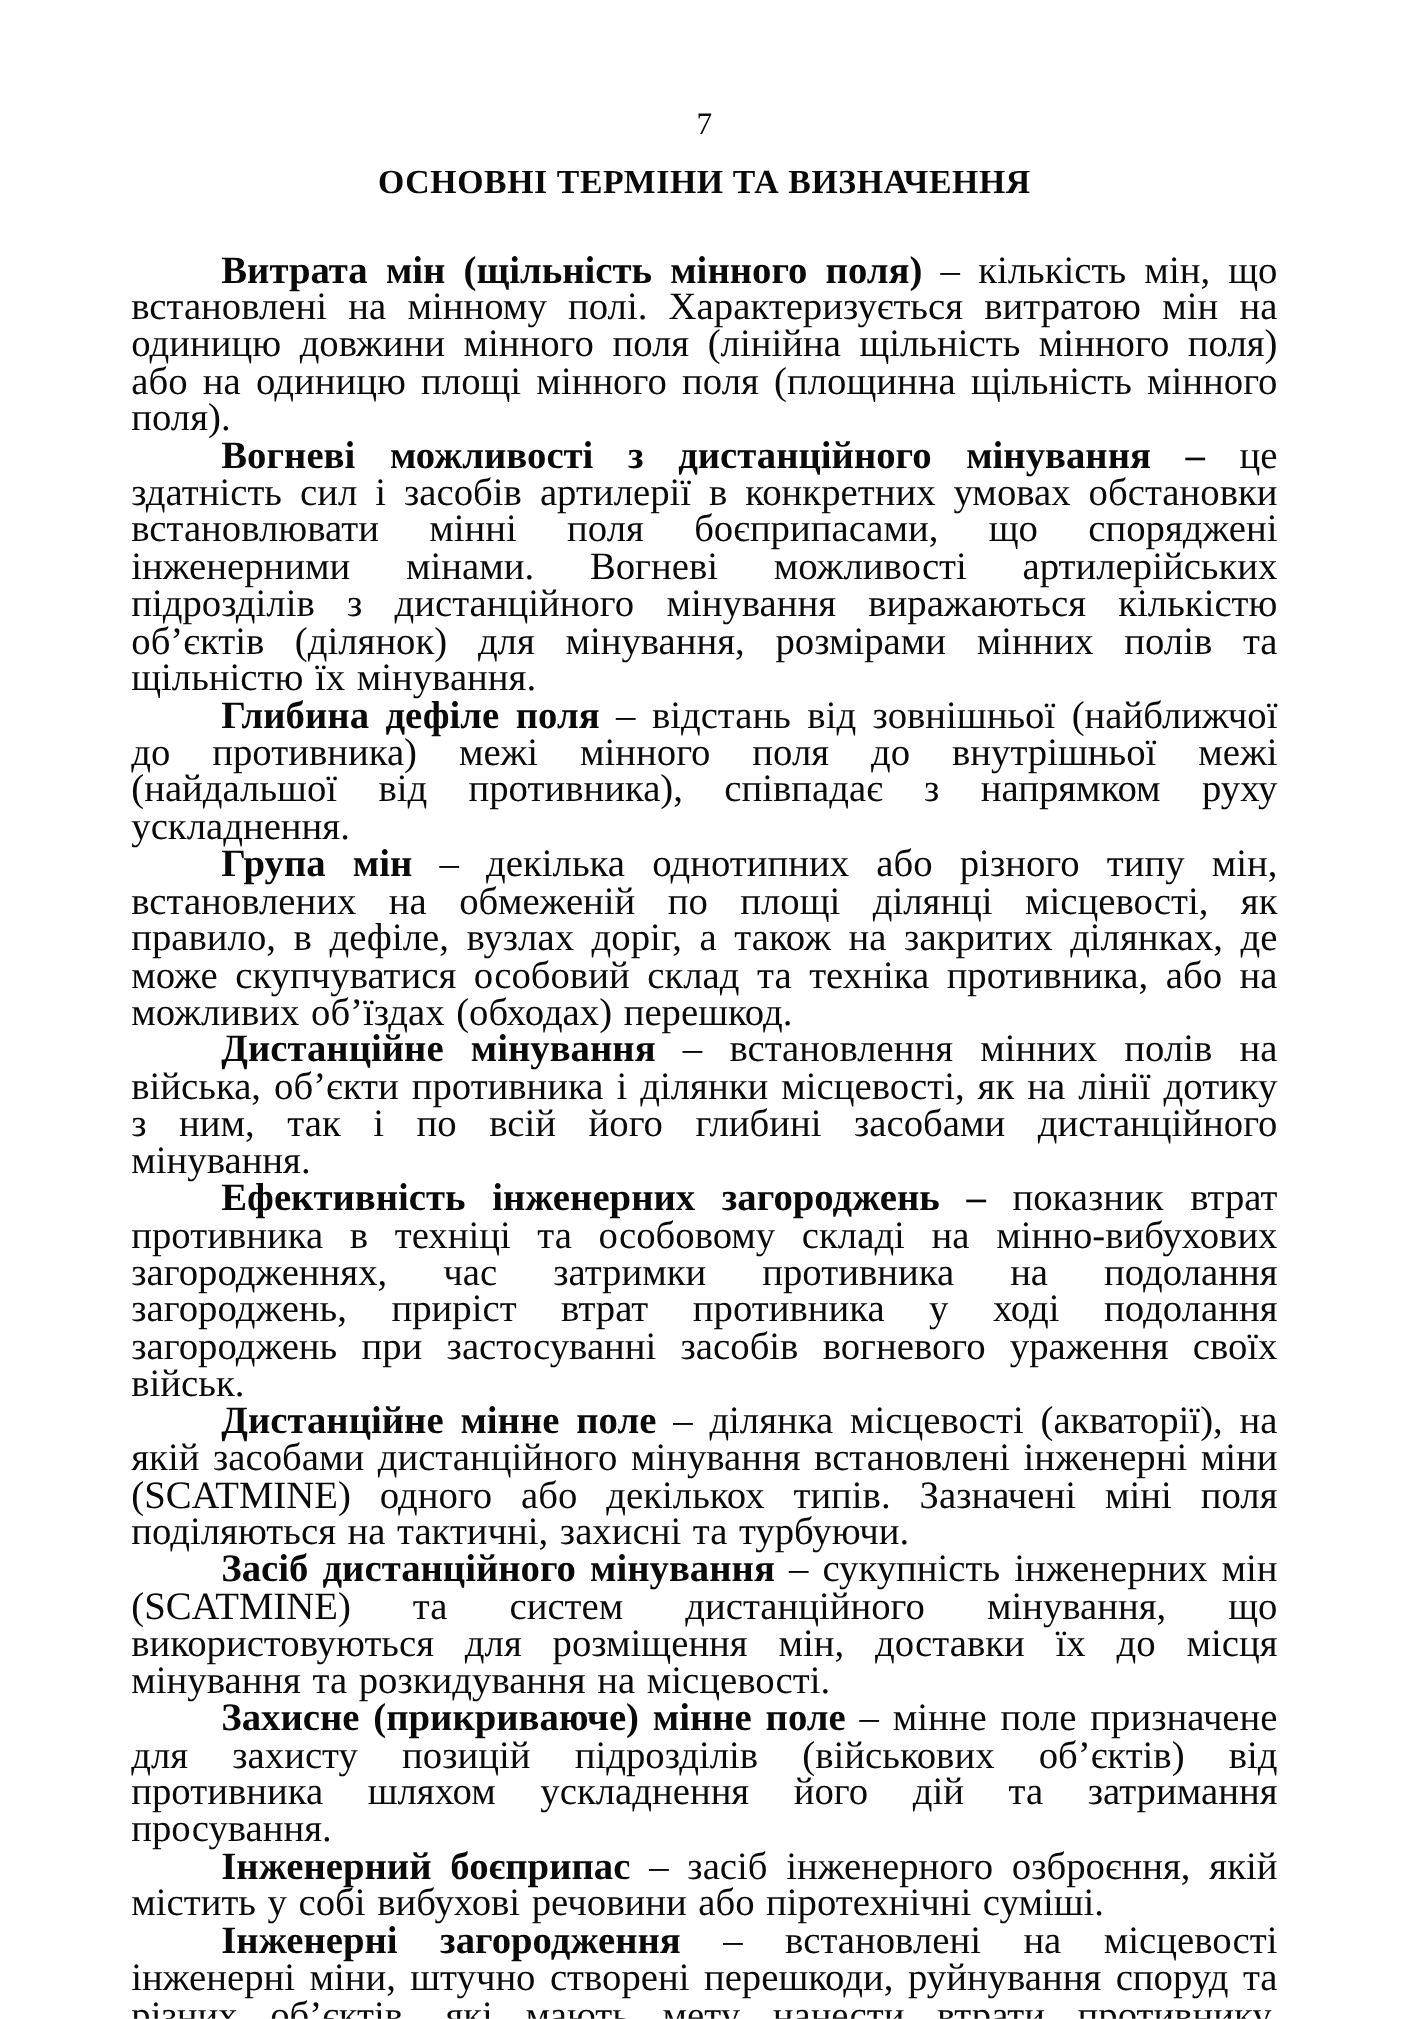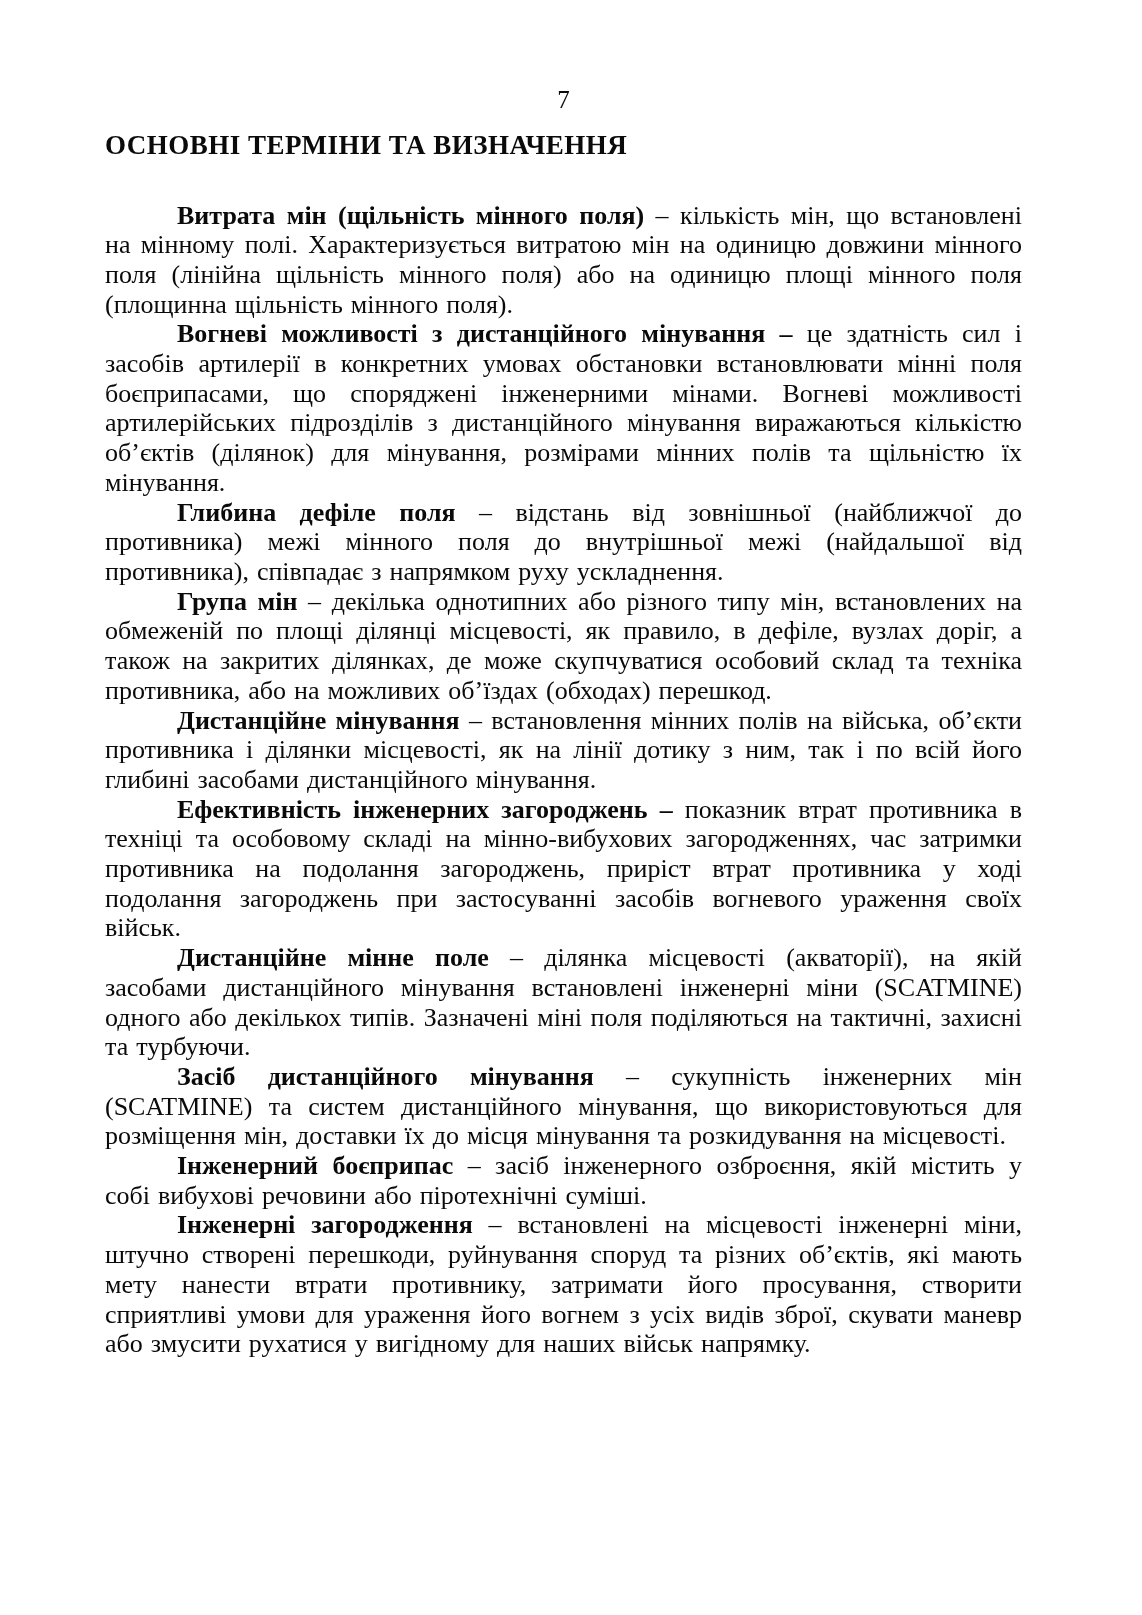--- a/index.html
+++ b/index.html
@@ -22,30 +22,30 @@
     padding: 86px 120px 60px 105px;
     background: #ffffff;
   }
   .page-number {
     text-align: center;
     font-size: 25px;
     line-height: 1.1;
     margin: 0 0 16px 0;
   }
   .doc-title {
-    text-align: left;
+    text-align: center;
     font-size: 27px;
     font-weight: bold;
     line-height: 1.15;
     margin: 0 0 40px 0;
     letter-spacing: 0.5px;
   }
   .body-text p.def {
     margin: 0;
-    font-size: 26px;
+    font-size: 31px;
     line-height: 29.7px;
     text-align: justify;
     text-indent: 72px;
     word-spacing: 1.5px;
   }
   .body-text p.def b.term {
     font-weight: bold;
   }
 </style>
 </head>
@@ -68,19 +68,20 @@
     <p class="def"><b class="term">Група мін</b><span> – декілька однотипних або різного типу мін, встановлених на обмеженій по площі ділянці місцевості, як правило, в дефіле, вузлах доріг, а також на закритих ділянках, де може скупчуватися особовий склад та техніка противника, або на можливих об’їздах (обходах) перешкод.</span></p>
 
     <p class="def"><b class="term">Дистанційне мінування</b><span> – встановлення мінних полів на війська, об’єкти противника і ділянки місцевості, як на лінії дотику з ним, так і по всій його глибині засобами дистанційного мінування.</span></p>
 
     <p class="def"><b class="term">Ефективність інженерних загороджень –</b><span> показник втрат противника в техніці та особовому складі на мінно-вибухових загородженнях, час затримки противника на подолання загороджень, приріст втрат противника у ході подолання загороджень при застосуванні засобів вогневого ураження своїх військ.</span></p>
 
     <p class="def"><b class="term">Дистанційне мінне поле</b><span> – ділянка місцевості (акваторії), на якій засобами дистанційного мінування встановлені інженерні міни (SCATMINE) одного або декількох типів. Зазначені міні поля поділяються на тактичні, захисні та турбуючи.</span></p>
 
     <p class="def"><b class="term">Засіб дистанційного мінування</b><span> – сукупність інженерних мін (SCATMINE) та систем дистанційного мінування, що використовуються для розміщення мін, доставки їх до місця мінування та розкидування на місцевості.</span></p>
 
+    <p class="def"><b class="term">Захисне (прикриваюче) мінне поле</b><span> – мінне поле призначене для захисту позицій підрозділів (військових об’єктів) від противника шляхом ускладнення його дій та затримання просування.</span></p>
 
     <p class="def"><b class="term">Інженерний боєприпас</b><span> – засіб інженерного озброєння, якій містить у собі вибухові речовини або піротехнічні суміші.</span></p>
 
     <p class="def"><b class="term">Інженерні загородження</b><span> – встановлені на місцевості інженерні міни, штучно створені перешкоди, руйнування споруд та різних об’єктів, які мають мету нанести втрати противнику, затримати його просування, створити сприятливі умови для ураження його вогнем з усіх видів зброї, скувати маневр або змусити рухатися у вигідному для наших військ напрямку.</span></p>
 
   </div>
 </div>
 
 </body></html>

